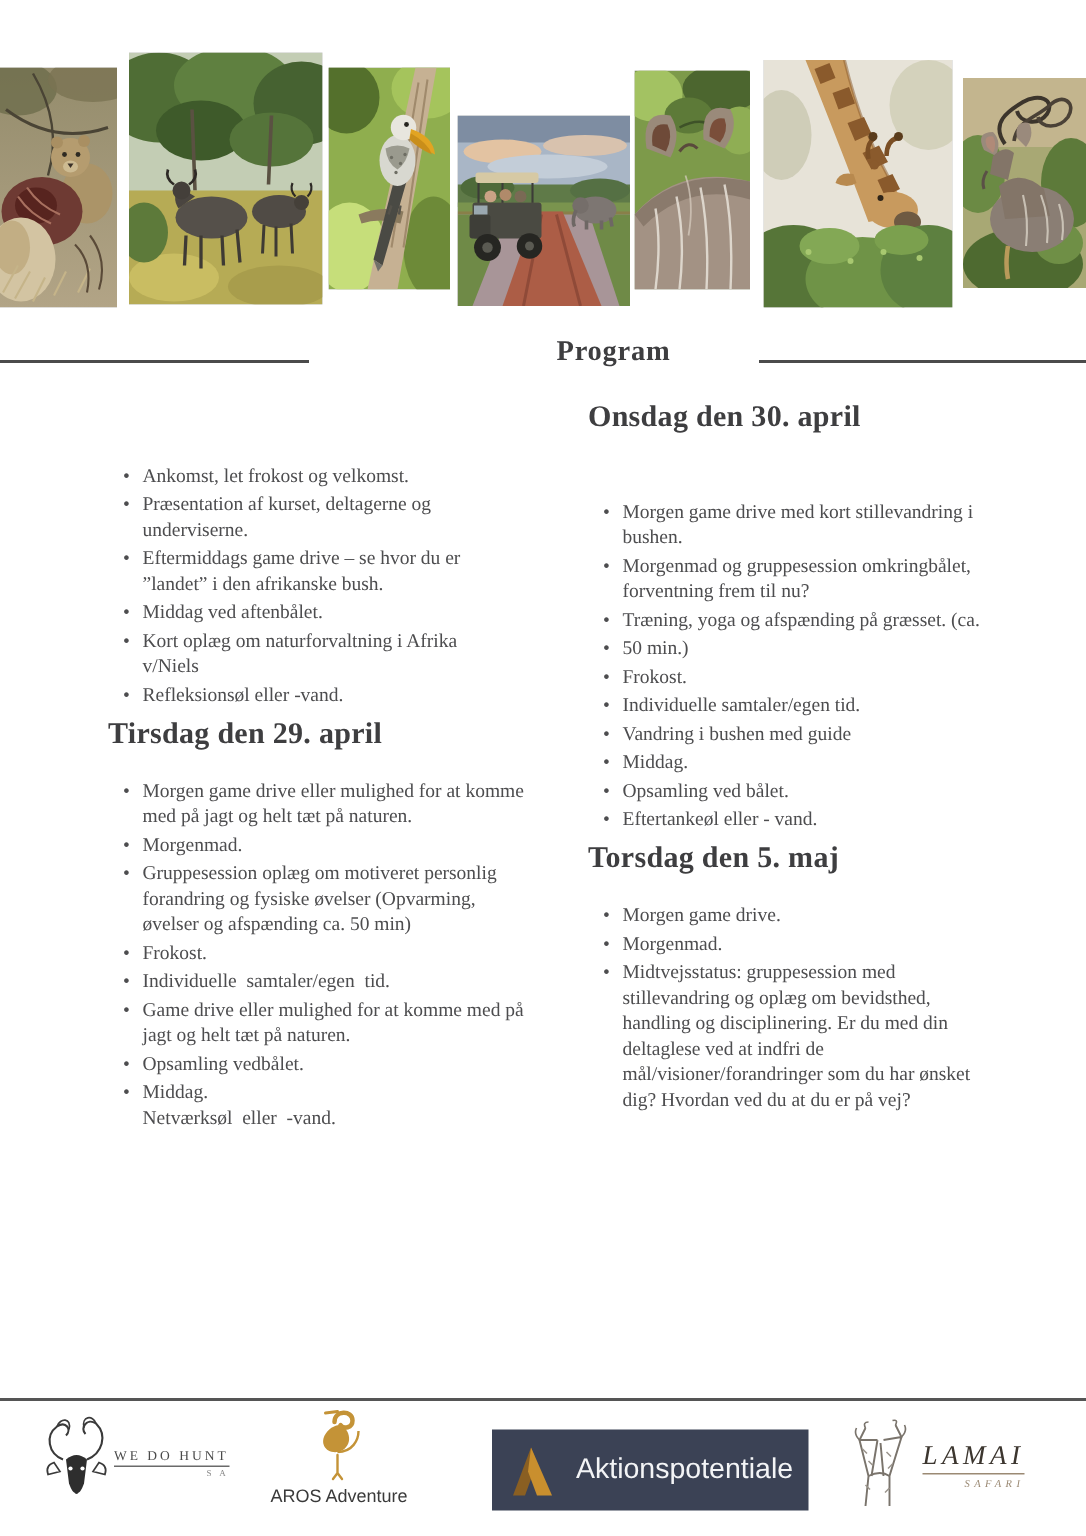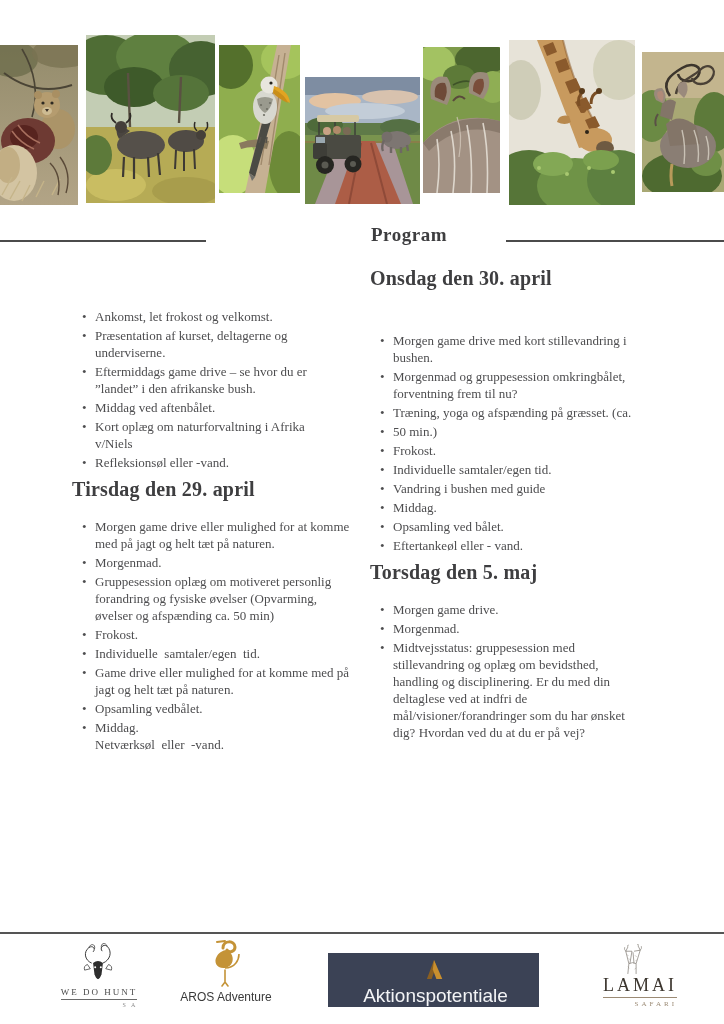--- a/index.html
+++ b/index.html
@@ -13,47 +13,47 @@
   
   .title{position:absolute;top:224px;left:0;width:724px;text-align:center;
          font-size:19px;font-weight:700;letter-spacing:.5px;color:#3e3e40;padding-left:47px;}
   .rule{position:absolute;height:2px;background:#4b4b4b;}
   .rule-left{left:0;top:240px;width:206px;}
   .rule-right{left:506px;top:240px;width:218px;}
 
   
   .col{position:absolute;top:266px;}
   #col-left{left:72px;width:300px;}
-  #col-right{left:370px;width:300px;}
+  #col-right{left:392px;width:300px;}
   .day-heading{margin:0;font-size:20px;line-height:24px;font-weight:700;color:#3e3e40;
                font-family:"Liberation Serif",serif;letter-spacing:.2px;}
   .day.first .day-list{margin-top:42px;}
   .day:not(.first){margin-top:6px;}
   .day:not(.first) .day-list{margin-top:17px;}
   .day-list{list-style:none;margin:0 0 0 10px;padding:0;}
   .item{margin:0 0 2px 0;}
   .line{position:relative;padding-left:13px;font-size:13px;line-height:17px;
         white-space:pre-wrap;color:#4d4d4f;}
   .bullet{position:absolute;left:0;top:0;color:#4d4d4f;}
 
   
   .footer-rule{position:absolute;left:0;top:932px;width:724px;height:2px;background:#555;}
-  .logo{position:absolute;display:flex;align-items:center;flex-direction:column;}
+  .logo{position:absolute;display:flex;align-items:center;}
   .wdh{left:28px;top:942px;width:140px;height:66px;}
   .wdh-text{margin-left:2px;}
   .wdh-name{font-family:"Liberation Serif",serif;font-size:9px;letter-spacing:2px;color:#4a4a4a;
             border-bottom:1px solid #6a6a6a;padding-bottom:2px;white-space:nowrap;}
   .wdh-sub{font-family:"Liberation Serif",serif;font-size:6px;letter-spacing:2px;color:#8a8a8a;
            text-align:right;margin-top:2px;}
   .aros{left:178px;top:938px;width:96px;height:70px;flex-direction:column;justify-content:flex-start;}
   .aros-name{font-family:"Liberation Sans",sans-serif;font-size:12px;color:#3a3a3a;margin-top:2px;white-space:nowrap;}
   .aktio{left:328px;top:953px;width:211px;height:54px;background:#3b4255;justify-content:flex-start;padding:0;}
   .aktio-name{font-family:"Liberation Sans",sans-serif;font-size:19px;color:#f3f4f6;margin-left:4px;white-space:nowrap;}
   .lamai{left:563px;top:944px;width:140px;height:64px;}
-  .lamai-text{margin-left:14px;}
+  .lamai-text{margin-left:4px;font-style:italic;}
   .lamai-name{font-family:"Liberation Serif",serif;font-size:18px;letter-spacing:3px;color:#3c362f;
               border-bottom:1px solid #9b8a74;padding-bottom:1px;white-space:nowrap;}
   .lamai-sub{font-family:"Liberation Serif",serif;font-size:7px;letter-spacing:3px;color:#9b8a74;
              text-align:right;margin-top:2px;}
 </style>
 </head>
 <body>
 
 <div class="page">
 

